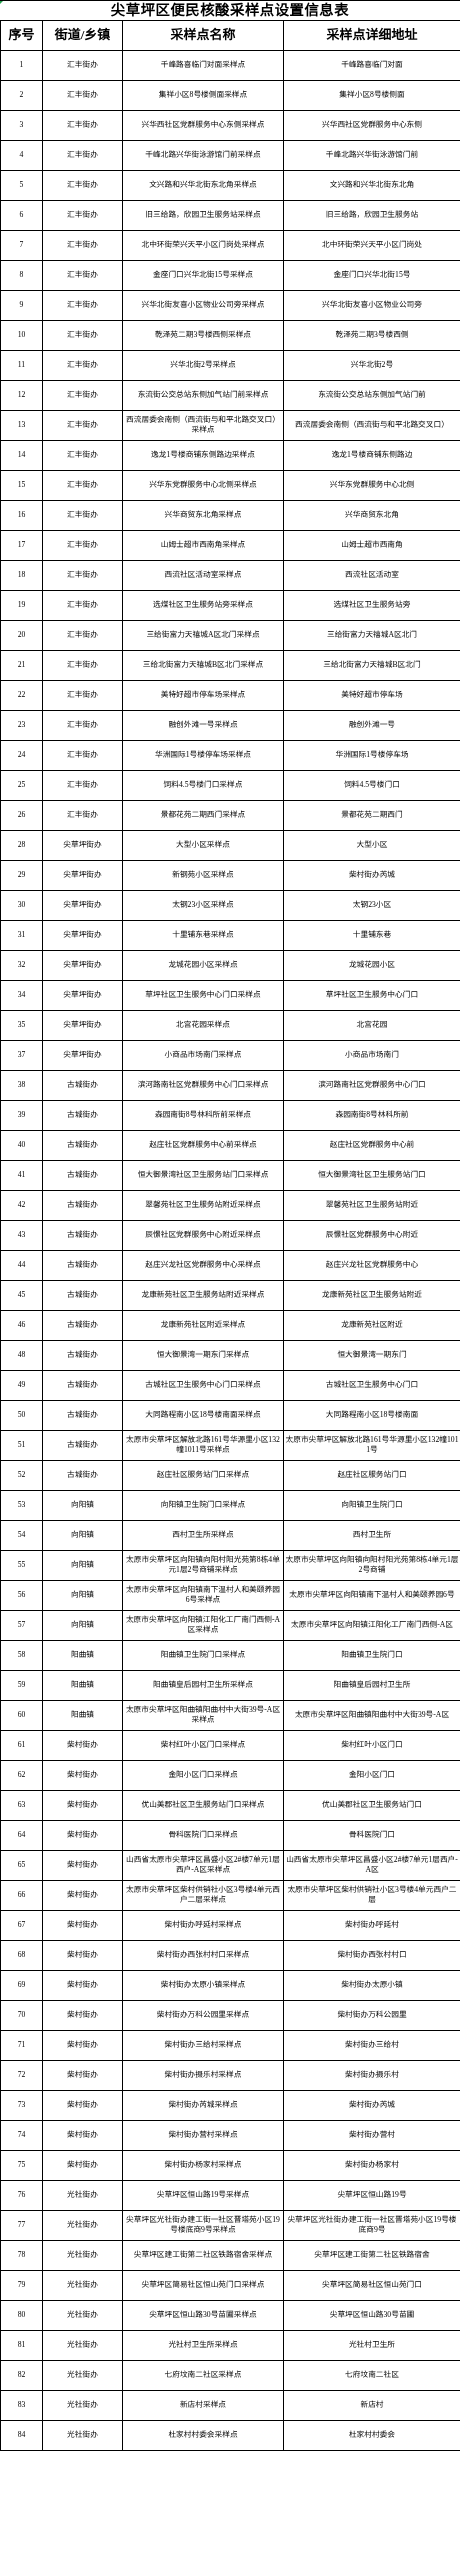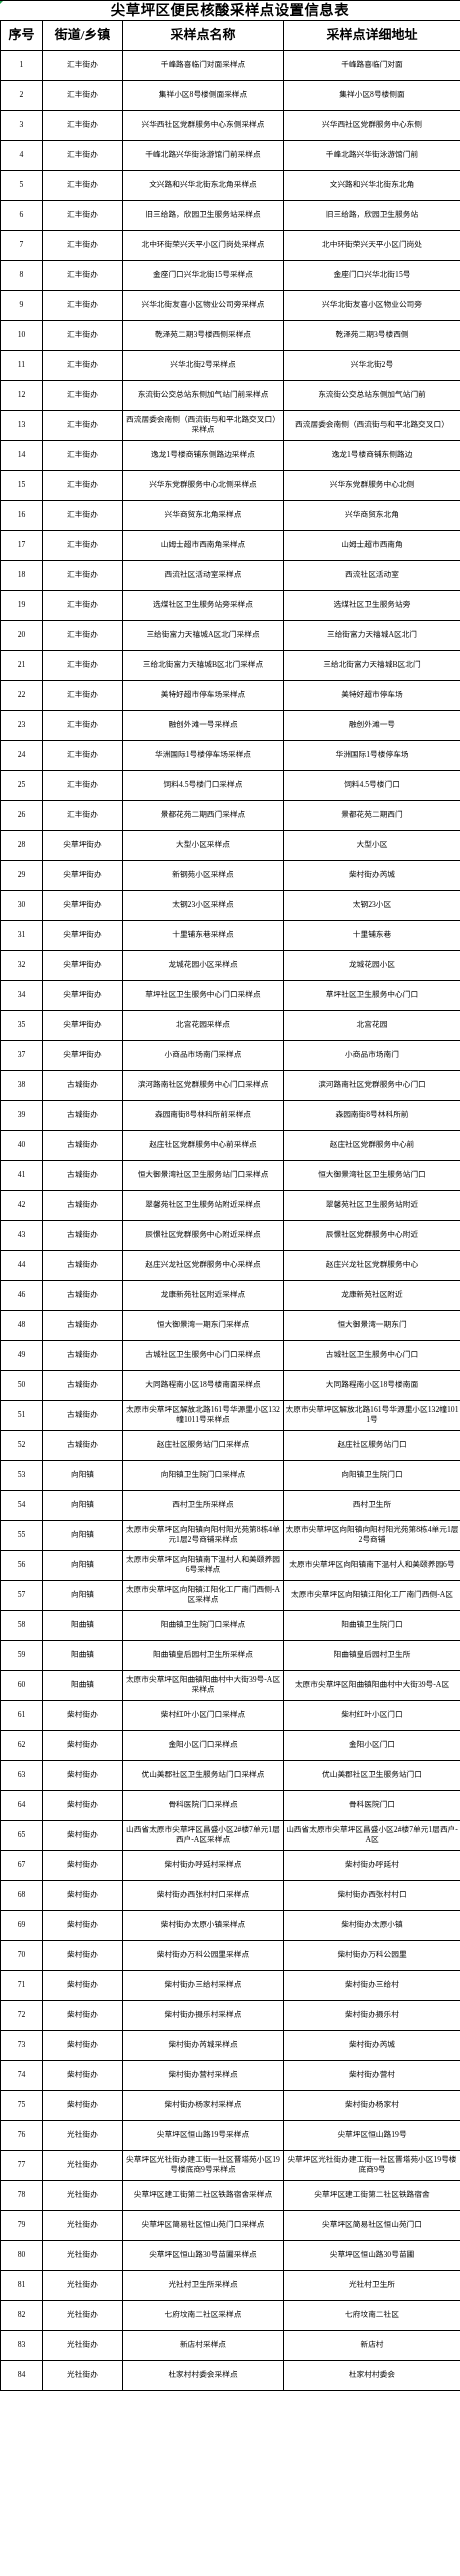--- a/index.html
+++ b/index.html
@@ -295,20 +295,26 @@
     <td>辰憬社区党群服务中心附近采样点</td>
     <td>辰憬社区党群服务中心附近</td>
   </tr>
         <tr>
     <td>44</td>
     <td>古城街办</td>
     <td>赵庄兴龙社区党群服务中心采样点</td>
     <td>赵庄兴龙社区党群服务中心</td>
   </tr>
         <tr>
+    <td>45</td>
+    <td>古城街办</td>
+    <td>龙康新苑社区卫生服务站附近采样点</td>
+    <td>龙康新苑社区卫生服务站附近</td>
+  </tr>
+        <tr>
     <td>46</td>
     <td>古城街办</td>
     <td>龙康新苑社区附近采样点</td>
     <td>龙康新苑社区附近</td>
   </tr>
         <tr>
     <td>48</td>
     <td>古城街办</td>
     <td>恒大御景湾一期东门采样点</td>
     <td>恒大御景湾一期东门</td>
@@ -407,20 +413,26 @@
     <td>64</td>
     <td>柴村街办</td>
     <td>骨科医院门口采样点</td>
     <td>骨科医院门口</td>
   </tr>
         <tr>
     <td>65</td>
     <td>柴村街办</td>
     <td>山西省太原市尖草坪区昌盛小区2#楼7单元1层西户-A区采样点</td>
     <td>山西省太原市尖草坪区昌盛小区2#楼7单元1层西户-A区</td>
+  </tr>
+        <tr>
+    <td>66</td>
+    <td>柴村街办</td>
+    <td>太原市尖草坪区柴村供销社小区3号楼4单元西户二层采样点</td>
+    <td>太原市尖草坪区柴村供销社小区3号楼4单元西户二层</td>
   </tr>
         <tr>
     <td>67</td>
     <td>柴村街办</td>
     <td>柴村街办呼延村采样点</td>
     <td>柴村街办呼延村</td>
   </tr>
         <tr>
     <td>68</td>
     <td>柴村街办</td>

